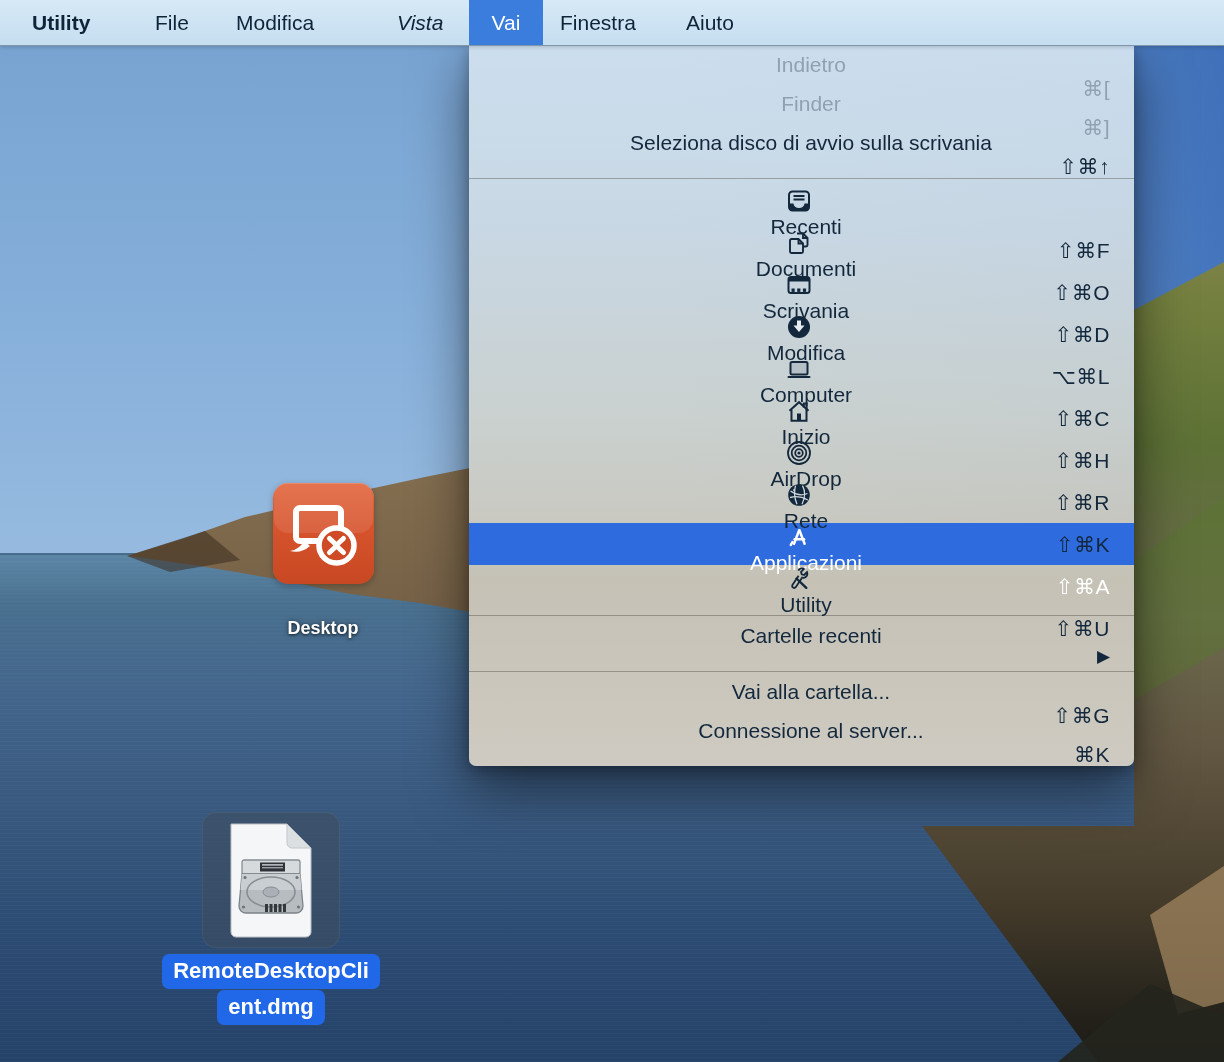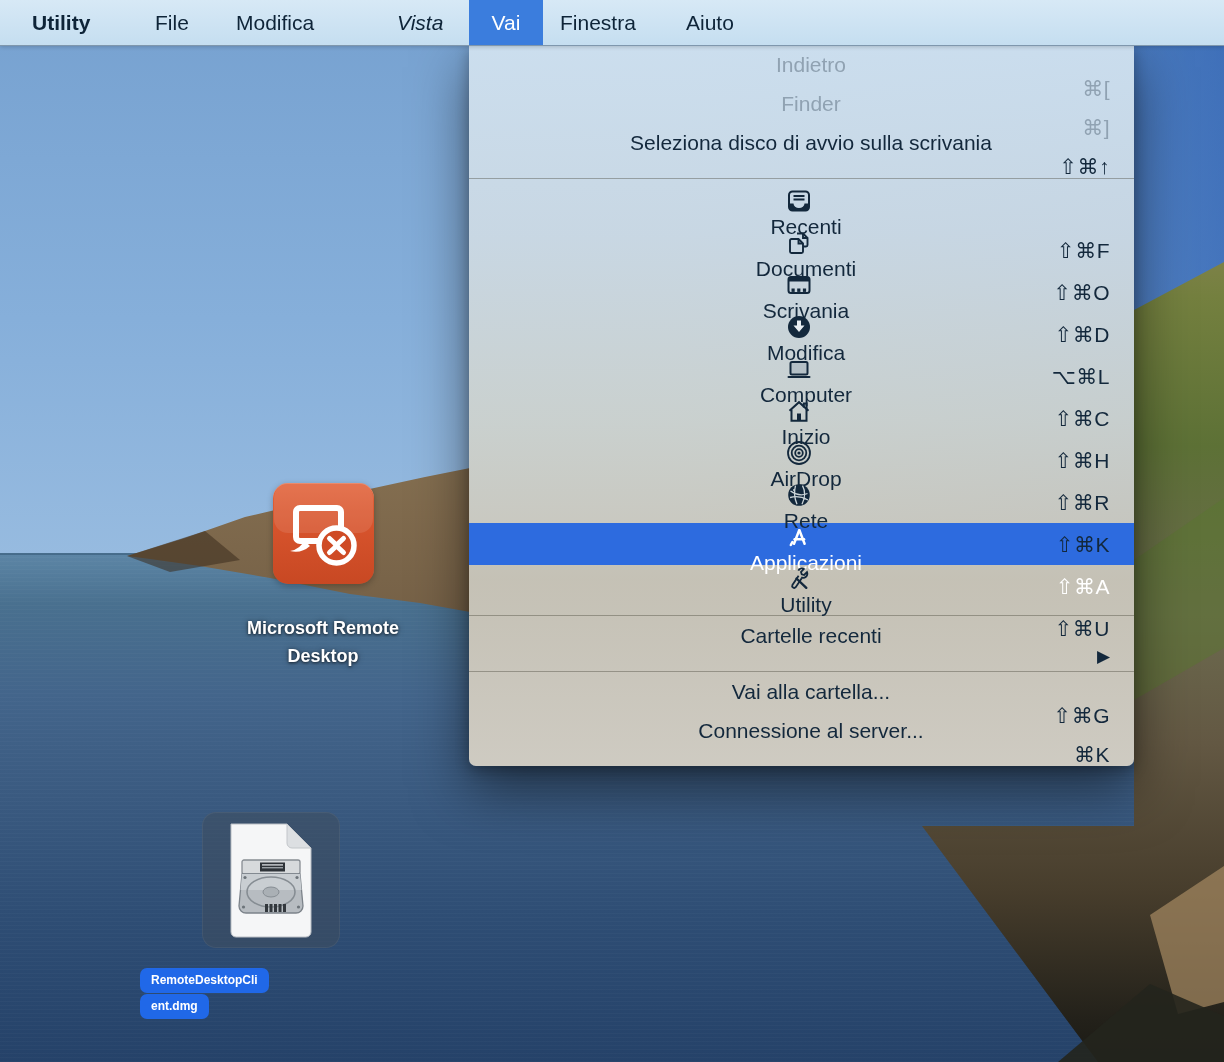--- a/index.html
+++ b/index.html
@@ -70,22 +70,22 @@
     background:linear-gradient(180deg,#e2643c 0%,#d6532c 45%,#c84823 100%);
     box-shadow:inset 0 1px 0 rgba(255,255,255,.25),0 2px 6px rgba(0,0,0,.25);}
   #mrd-tile svg{position:absolute;inset:0;}
   #mrd-label{position:absolute;left:0;top:131px;width:250px;text-align:center;
     font-size:18px;font-weight:700;color:#fff;line-height:28px;
     text-shadow:0 1px 3px rgba(0,0,0,.65),0 0 6px rgba(0,0,0,.35);}
   #dmg-group{left:140px;top:812px;width:262px;}
   #dmg-select{position:absolute;left:62px;top:0;width:138px;height:136px;border-radius:14px;
     background:rgba(64,77,92,.52);box-shadow:inset 0 0 0 1px rgba(255,255,255,.06);}
   #dmg-page{position:absolute;left:85px;top:8px;}
-  #dmg-label{position:absolute;left:0;top:156px;width:262px;
-    font-size:12px;font-weight:700;color:#fff;line-height:1;}
+  #dmg-label{position:absolute;left:0;top:142px;width:262px;text-align:center;
+    font-size:22px;font-weight:700;color:#fff;line-height:1;}
   #dmg-label .pill{display:inline-block;background:#2068e8;border-radius:7px;
     padding:6px 11px 7px;margin-bottom:1px;}
 </style>
 </head>
 <body>
 
 <div id="desktop">
 
   <div class="wp" id="sky"></div>
   <div class="wp" id="ocean"></div>
@@ -102,21 +102,20 @@
         <rect x="0" y="0" width="101" height="101" rx="15" fill="none"></rect>
         <rect x="1" y="1" width="99" height="49" rx="14" fill="rgba(255,255,255,0.10)"></rect>
         <rect x="23" y="25" width="45" height="33" rx="4" fill="none" stroke="#ffffff" stroke-width="6"></rect>
         <path d="M31 57 q-3 9 -14 11 q11 3 20 -5 z" fill="#ffffff"></path>
         <circle cx="63.5" cy="62.5" r="17.5" fill="#cf4b25" stroke="#ffffff" stroke-width="5.5"></circle>
         <path d="M56.5 55.5 L64 62.5 L56.5 69.5" fill="none" stroke="#ffffff" stroke-width="5" stroke-linecap="round" stroke-linejoin="round"></path>
         <path d="M70.5 55.5 L63 62.5 L70.5 69.5" fill="none" stroke="#ffffff" stroke-width="5" stroke-linecap="round" stroke-linejoin="round"></path>
       </svg>
     </div>
     <div id="mrd-label">
-      <div>Microsoft Remote</div>
       <div>Desktop</div>
     </div>
   </div>
 
   <div class="di" id="dmg-group">
     <div id="dmg-select"></div>
     <svg id="dmg-page" width="92" height="120" viewBox="0 0 92 120">
       <path d="M6 4 h56 l24 24 v84 a5 5 0 0 1 -5 5 H11 a5 5 0 0 1 -5 -5 z" fill="#f5f6f7" stroke="#b9bec4" stroke-width="1"></path>
       <path d="M62 4 l24 24 H67 a5 5 0 0 1 -5 -5 z" fill="#dcdfe2" stroke="#c2c6ca" stroke-width="1"></path>
       <g transform="translate(14,40)">

